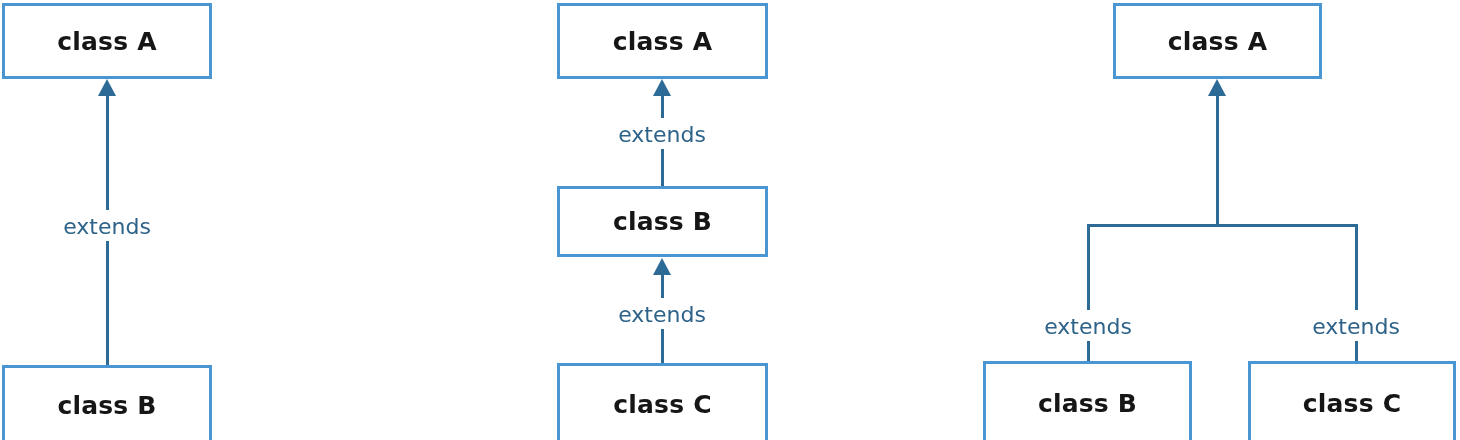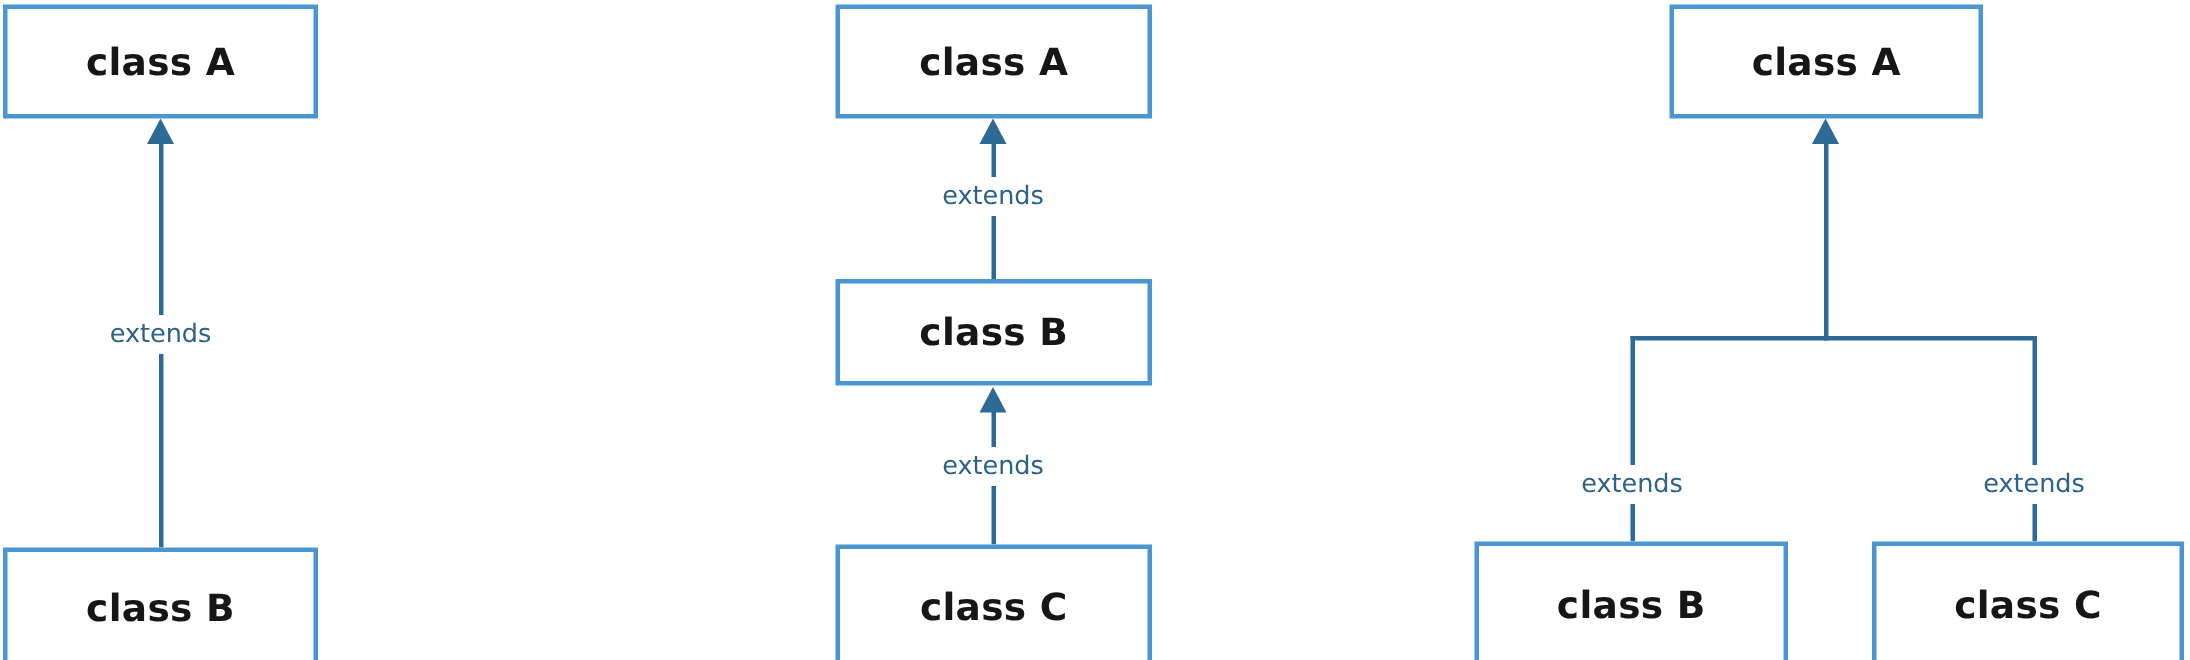--- a/index.html
+++ b/index.html
@@ -63,21 +63,21 @@
     height: 0;
     border-left: 9px solid transparent;
     border-right: 9px solid transparent;
     border-bottom: 17px solid #2e6a96;
     z-index: 2;
   }
 
   
   .edge-label {
     position: absolute;
-    font-size: 17px;
+    font-size: 22px;
     color: #2e6389;
     background: #ffffff;
     padding: 2px 7px;
     white-space: nowrap;
     transform: translateX(-50%);
     text-align: center;
     z-index: 4;
     line-height: 1.15;
   }
 </style>

